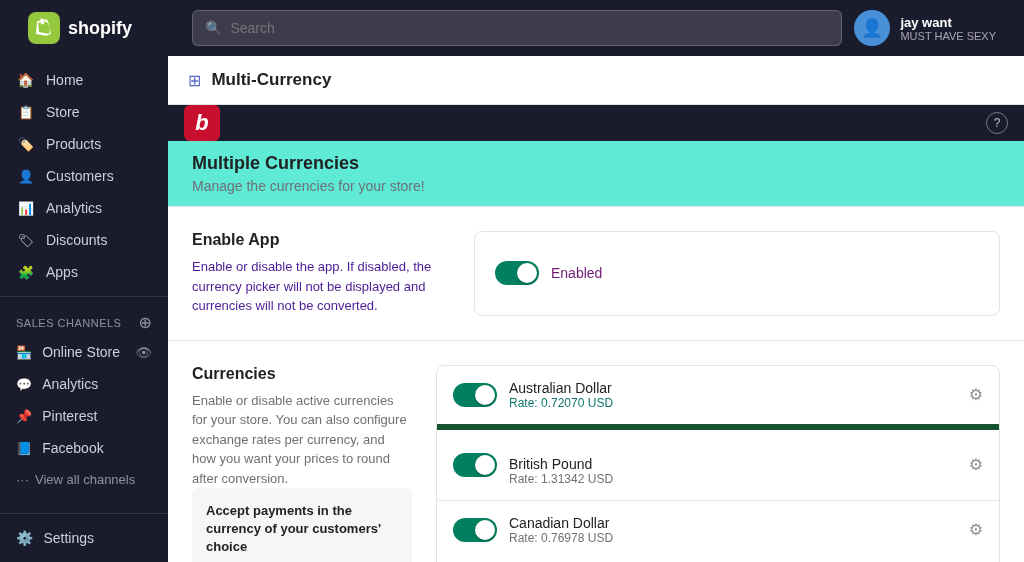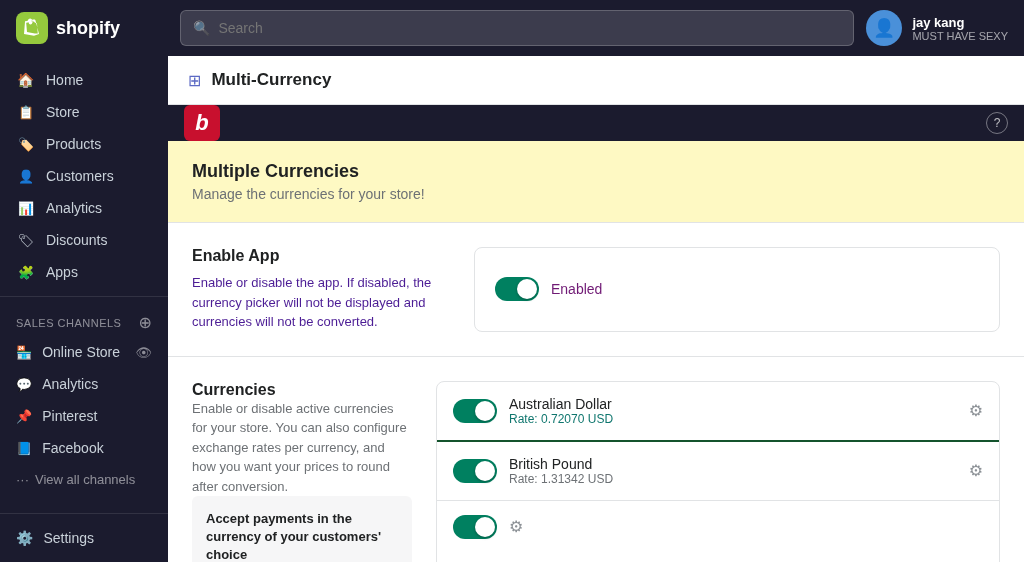--- a/index.html
+++ b/index.html
@@ -1,37 +1,37 @@
 <!DOCTYPE html>
 <html><head>
   <meta charset="utf-8">
   <style>
     * { margin: 0; padding: 0; box-sizing: border-box; }
     body { font-family: -apple-system, BlinkMacSystemFont, 'Segoe UI', sans-serif; font-size: 14px; background: #f4f6f8; display: flex; flex-direction: column; height: 562px; width: 1024px; overflow: hidden; }
   </style>
 </head>
 <body>
 
-<div style="background:#1b1b2e; height:56px; display:flex; align-items:center; padding:0 16px; gap:12px; flex-shrink:0;">
+<div style="background:#1b1b2e; height:56px; display:flex; align-items:center; padding:0 28px; gap:12px; flex-shrink:0;">
   <div style="display:flex; align-items:center; gap:8px; width:152px;">
     <div style="width:32px; height:32px; background:#95c93d; border-radius:8px; display:flex; align-items:center; justify-content:center;">
       <svg width="20" height="20" viewBox="0 0 20 20" fill="white">
           <path d="M13.5 2.5c-.1-.7-.7-1-1.2-1-.5 0-2.2.2-2.2.2S8.8.5 8.3.5c-1.5 0-2.3 1.1-2.6 2.3C4.2 3.1 3 3.4 3 3.4L2 16l10 1.8L17 16l-3.5-13.5zM10 2.2c.3 0 .5.1.7.3L9 2.8c.2-.4.6-.6 1-.6zm-.5 1.3l2.1-.5c0 .3-.1.5-.1.8H9c.1-.1.2-.2.5-.3zm3.3 12L5 13.9l-.8-9.1c0 0 1-.3 2.4-.6 0 1.2.7 2.2 1.9 2.2s1.9-1 1.9-2.2l1.7-.4c0 0 .5 1.2 1.8 1.2.4 0 .7-.1 1-.3l.9 10.8z"></path>
         </svg>
     </div>
     <span style="color:white; font-weight:700; font-size:18px;">shopify</span>
   </div>
   <div style="flex:1; height:36px; background:rgba(255,255,255,0.15); border:1px solid rgba(255,255,255,0.2); border-radius:6px; display:flex; align-items:center; padding:0 12px; gap:8px;">
     <span style="color:rgba(255,255,255,0.6); font-size:14px;">🔍</span>
     <input style="background: transparent; border: none; outline: none; color: white; font-size: 14px; flex: 1 1 0%;" placeholder="Search">
   </div>
   <div style="display:flex; align-items:center; gap:10px; color:white;">
     <div style="width:36px; height:36px; border-radius:50%; background:#4a90d9; display:flex; align-items:center; justify-content:center; color:white; font-size:18px;">👤</div>
     <div>
-      <div style="color:white; font-weight:600; font-size:13px;">jay kang</div>
+      <div style="color:white; font-weight:600; font-size:13px;">jay want</div>
       <div style="color:rgba(255,255,255,0.6); font-size:11px;">MUST HAVE SEXY</div>
     </div>
   </div>
 </div>
 
 <div style="display:flex; flex:1; overflow:hidden;">
 
   <div style="width:168px; background:#1b1b2e; color:#c9d1d9; overflow-y:auto; flex-shrink:0; padding:8px 0; display:flex; flex-direction:column; position:relative;">
 
     <div>
@@ -117,21 +117,21 @@
     <div style="background:#1b1b2e; height:50px; display:flex; align-items:center; padding:0 16px; gap:12px;">
       <div style="width:36px; height:36px; background:#c8102e; border-radius:6px; display:flex; align-items:center; justify-content:center; color:white; font-weight:900; font-size:22px; font-style:italic;">
         <span>b</span>
       </div>
       <div style="flex:1;"></div>
       <div style="width:22px; height:22px; border-radius:50%; border:1px solid rgba(255,255,255,0.4); display:flex; align-items:center; justify-content:center; color:rgba(255,255,255,0.7); font-size:12px; cursor:pointer;">
         <span>?</span>
       </div>
     </div>
 
-    <div style="background:#fef9c3; padding:20px 24px; border-bottom:1px solid #e1e3e5;">
+    <div style="background:#5eead4; padding:12px 24px; border-bottom:1px solid #e1e3e5;">
       <div style="display:flex; align-items:flex-start; justify-content:space-between;">
         <div>
           <div style="font-size:18px; font-weight:700; color:#202223; margin-bottom:4px;">Multiple Currencies</div>
           <div style="font-size:14px; color:#6d7175;">Manage the currencies for your store!</div>
         </div>
       </div>
     </div>
 
     <div style="background:white; padding:24px; display:flex; gap:40px; border-bottom:1px solid #e1e3e5;">
       <div style="flex:1;">
@@ -141,54 +141,58 @@
       <div style="flex:2; display:flex; align-items:center; gap:12px; padding:20px; border:1px solid #e1e3e5; border-radius:8px;">
         <div style="width:44px; height:24px; background:#008060; border-radius:12px; position:relative; cursor:pointer; flex-shrink:0;">
           <div style="width:20px; height:20px; background:white; border-radius:50%; position:absolute; top:2px; right:2px; box-shadow:0 1px 3px rgba(0,0,0,0.3);"></div>
         </div>
         <span style="font-size:14px; color:#701a75; font-weight:500;">Enabled</span>
       </div>
     </div>
 
     <div style="background:white; padding:24px; display:flex; gap:24px;">
       <div style="width:220px; flex-shrink:0;">
-        <div style="font-size:16px; font-weight:600; color:#202223; margin-bottom:0;">Currencies</div>
+        <div style="font-size:16px; font-weight:600; color:#202223; margin-bottom:8px;">Currencies</div>
         <div style="font-size:13px; color:#6d7175; line-height:1.5; margin-bottom:0;">Enable or disable active currencies for your store. You can also configure exchange rates per currency, and how you want your prices to round after conversion.</div>
         <div style="background:#f6f6f7; border-radius:6px; padding:14px;">
           <div style="font-weight:600; color:#202223; margin-bottom:6px; font-size:13px; line-height:1.4;">Accept payments in the currency of your customers' choice</div>
 
         </div>
       </div>
       <div style="flex:1; border:1px solid #e1e3e5; border-radius:8px; overflow:hidden;">
 
-        <div style="display:flex; align-items:center; padding:14px 16px; border-bottom:2px solid #14532d; gap:12px;">
+        <div style="display:flex; align-items:center; padding:14px 16px; border-bottom:6px solid #14532d; gap:12px;">
           <div style="width:44px; height:24px; background:#008060; border-radius:12px; position:relative; cursor:pointer; flex-shrink:0;">
             <div style="width:20px; height:20px; background:white; border-radius:50%; position:absolute; top:2px; right:2px; box-shadow:0 1px 3px rgba(0,0,0,0.3);"></div>
           </div>
           <div style="flex:1;">
             <div style="font-size:14px; font-weight:500; color:#202223;">Australian Dollar</div>
             <div style="font-size:12px; color:#0f766e;">Rate: 0.72070 USD</div>
           </div>
           <span style="color:#8c9196; cursor:pointer; font-size:16px;">⚙</span>
         </div>
 
         <div style="display:flex; align-items:center; padding:14px 16px; border-bottom:1px solid #e1e3e5; gap:12px;">
           <div style="width:44px; height:24px; background:#008060; border-radius:12px; position:relative; cursor:pointer; flex-shrink:0;">
             <div style="width:20px; height:20px; background:white; border-radius:50%; position:absolute; top:2px; right:2px; box-shadow:0 1px 3px rgba(0,0,0,0.3);"></div>
           </div>
-          <div style="flex:1;">
+          <div style="flex:1;margin-top:12px;">
             <div style="font-size:14px; font-weight:500; color:#202223;">British Pound</div>
             <div style="font-size:12px; color:#6d7175;">Rate: 1.31342 USD</div>
           </div>
           <span style="color:#8c9196; cursor:pointer; font-size:16px;">⚙</span>
         </div>
 
         <div style="display:flex; align-items:center; padding:14px 16px; gap:12px;">
           <div style="width:44px; height:24px; background:#008060; border-radius:12px; position:relative; cursor:pointer; flex-shrink:0;">
             <div style="width:20px; height:20px; background:white; border-radius:50%; position:absolute; top:2px; right:2px; box-shadow:0 1px 3px rgba(0,0,0,0.3);"></div>
+          </div>
+          <div style="flex:1;">
+            <div style="font-size:14px; font-weight:500; color:#202223;">Canadian Dollar</div>
+            <div style="font-size:12px; color:#6d7175;">Rate: 0.76978 USD</div>
           </div>
           <span style="color:#8c9196; cursor:pointer; font-size:16px;">⚙</span>
         </div>
 
       </div>
     </div>
 
   </div>
 </div>
 

